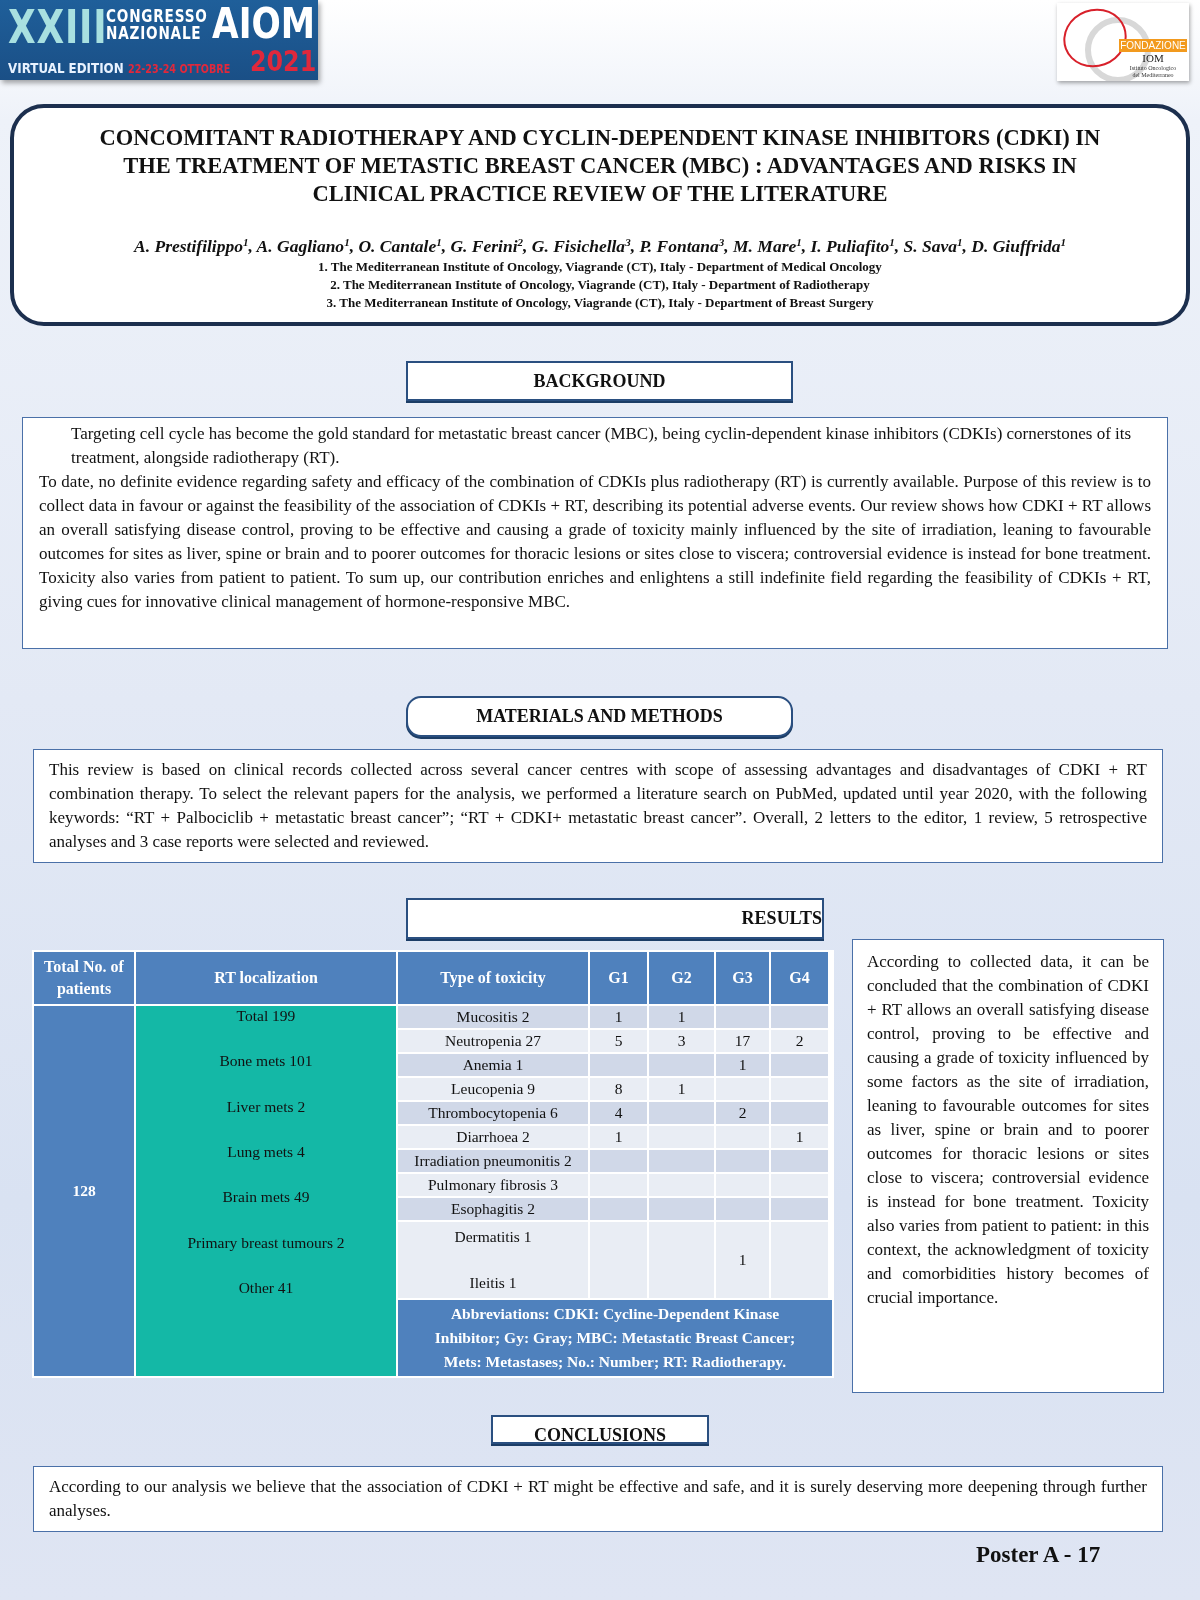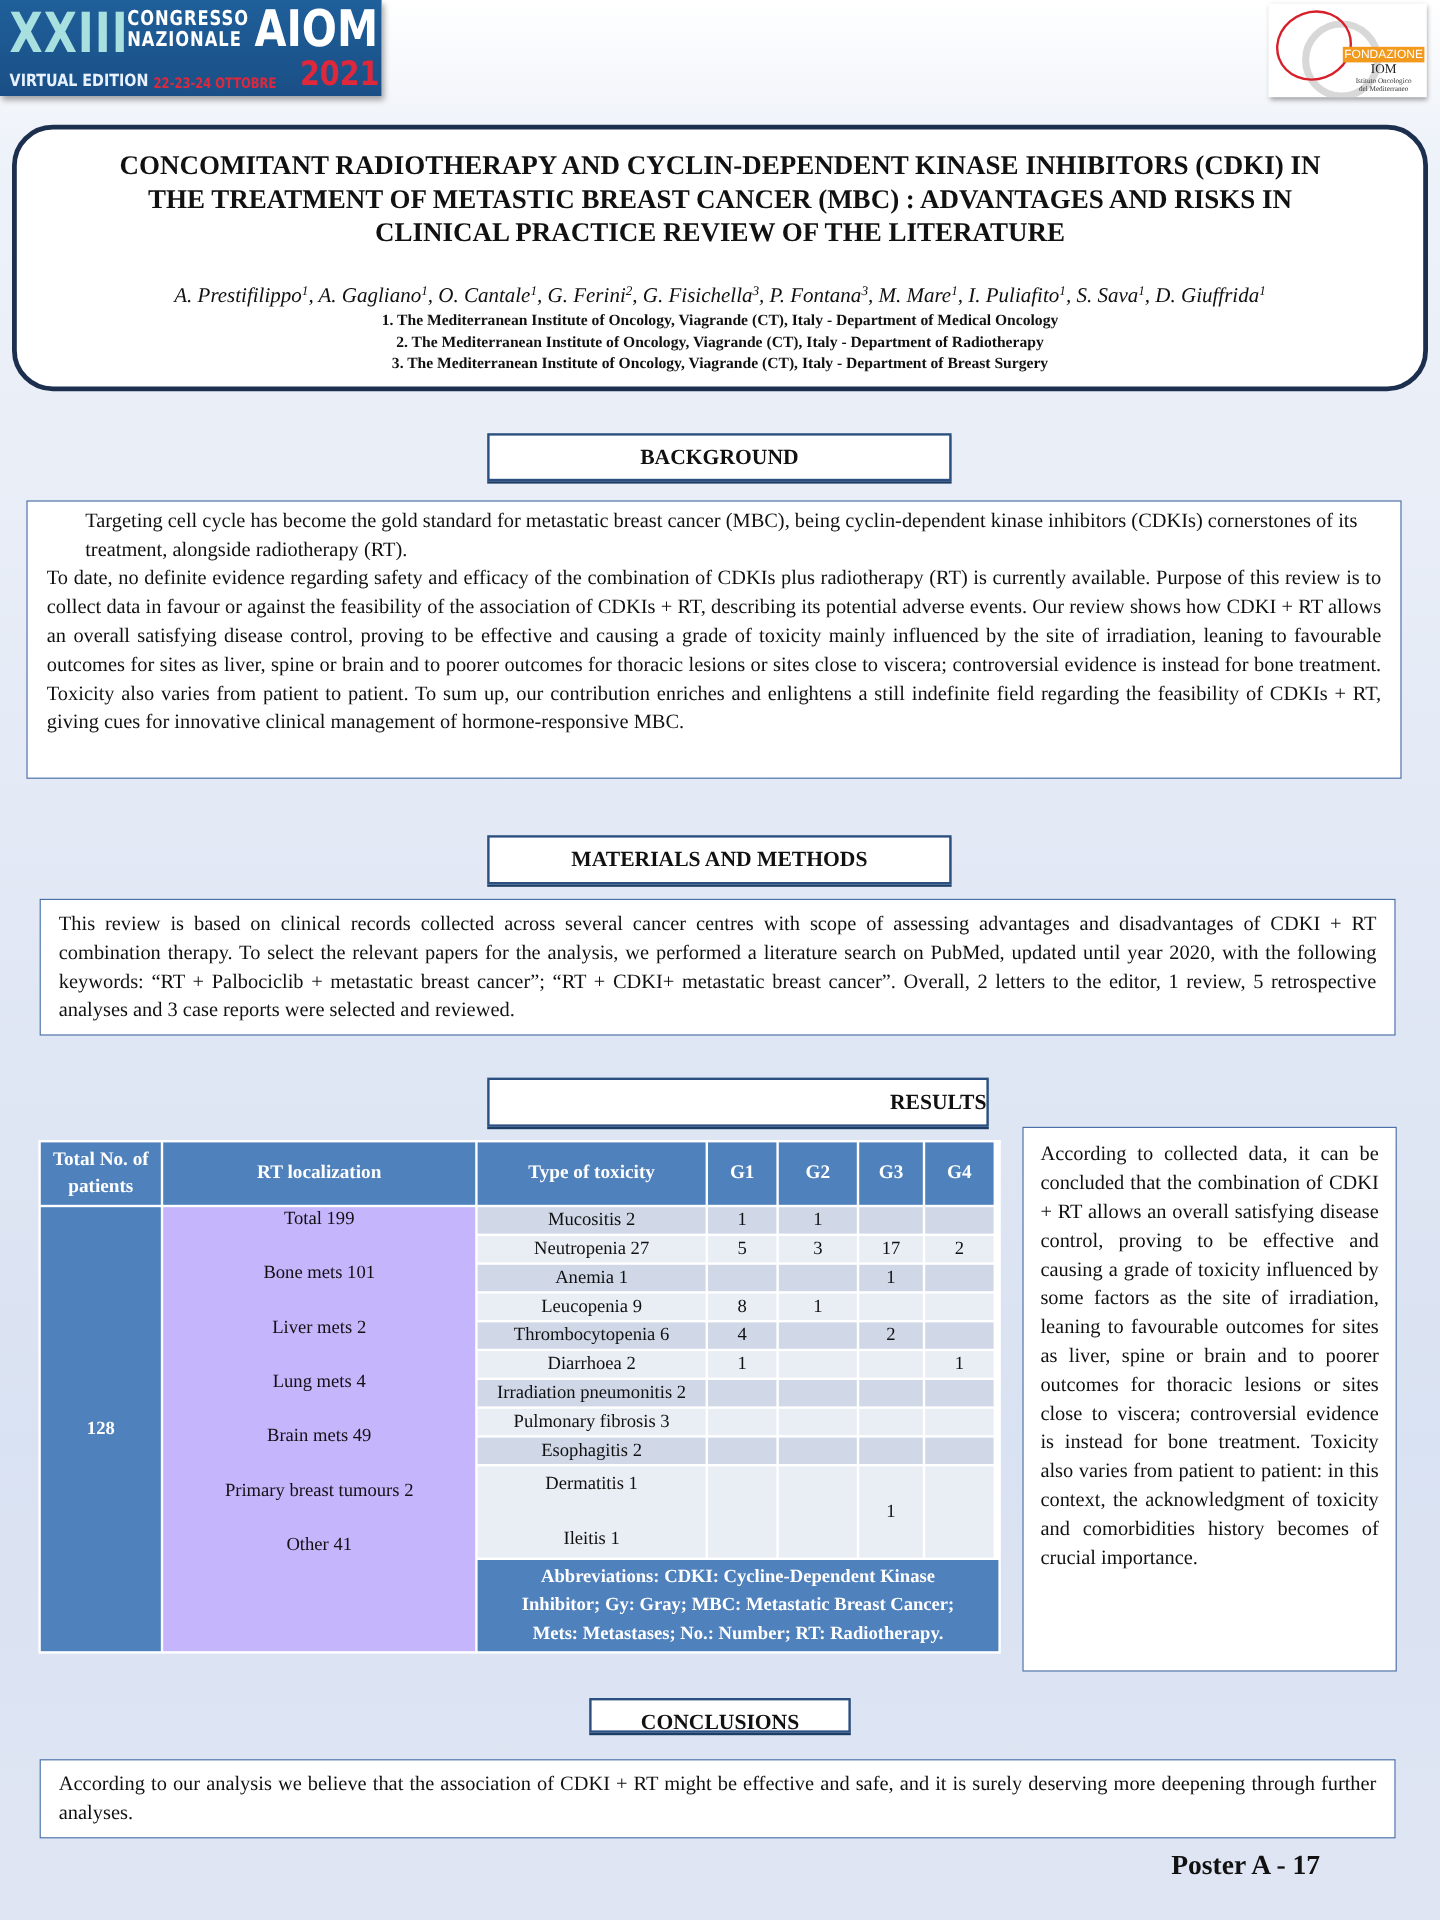--- a/index.html
+++ b/index.html
@@ -93,21 +93,21 @@
     background: #ffffff;
     border: 4px solid #1c2f4e;
     border-radius: 34px;
   }
   .title {
     position: absolute; left: 30px; right: 30px; top: 16px;
     text-align: center; font-weight: bold; font-size: 22.5px; line-height: 28px;
   }
   .authors {
     position: absolute; left: 20px; right: 20px; top: 127px;
-    text-align: center; font-weight: normal; font-style: italic; font-size: 17.5px; line-height: 22px;
+    text-align: center; font-weight: bold; font-style: italic; font-size: 17.5px; line-height: 22px;
   }
   .authors sup { font-size: 11px; vertical-align: 6px; line-height: 0; }
   .affil {
     position: absolute; left: 20px; right: 20px;
     text-align: center; font-weight: bold; font-size: 13px; line-height: 17px;
   }
 
   
   .sec-head {
     background: #ffffff;
@@ -133,21 +133,21 @@
   }
   .results-table th {
     background: #4f81bd; color: #ffffff; font-weight: bold;
     font-size: 16px; line-height: 22px; text-align: center;
     height: 52px;
   }
   .results-table td {
     font-size: 15.5px; text-align: center; height: 22px; line-height: 20px; padding: 0;
   }
   .cell-patients { background: #4f81bd !important; color: #fff; font-weight: bold; }
-  .cell-loc { background: #c4b5fd; vertical-align: top; }
+  .cell-loc { background: #14b8a6; vertical-align: top; }
   .row-odd td.tox, .row-odd td.g { background: #d0d8e8; margin-top: 23px; }
   .row-even td.tox, .row-even td.g { background: #e9edf4; }
   .loc-list { display: flex; flex-direction: column; justify-content: space-between; height: 292px; padding-top: 0; }
   .loc-list span { display: block; line-height: 20px; }
   .abbrev-row td {
     background: #4f81bd !important; color: #fff; font-weight: bold;
     font-size: 15.5px; line-height: 24px; height: 76px; padding: 0 20px;
   }
 
   
@@ -198,21 +198,21 @@
   <div class="affil" style="top:168px">2. The Mediterranean Institute of Oncology, Viagrande (CT), Italy - Department of Radiotherapy</div>
   <div class="affil" style="top:186px">3. The Mediterranean Institute of Oncology, Viagrande (CT), Italy - Department of Breast Surgery</div>
 </div>
 
 <div class="abs sec-head" style="left:406px; top:361px; width:387px; height:40px; line-height:36px;">BACKGROUND</div>
 <div class="abs text-box" style="left:22px; top:417px; width:1146px; height:232px; padding:4px 16px;">
   <p style="text-align:left;margin-left:32px;">Targeting cell cycle has become the gold standard for metastatic breast cancer (MBC), being cyclin-dependent kinase inhibitors (CDKIs) cornerstones of its treatment, alongside radiotherapy (RT).</p>
   <p>To date, no definite evidence regarding safety and efficacy of the combination of CDKIs plus radiotherapy (RT) is currently available. Purpose of this review is to collect data in favour or against the feasibility of the association of CDKIs + RT, describing its potential adverse events. Our review shows how CDKI + RT allows an overall satisfying disease control, proving to be effective and causing a grade of toxicity mainly influenced by the site of irradiation, leaning to favourable outcomes for sites as liver, spine or brain and to poorer outcomes for thoracic lesions or sites close to viscera; controversial evidence is instead for bone treatment. Toxicity also varies from patient to patient. To sum up, our contribution enriches and enlightens a still indefinite field regarding the feasibility of CDKIs + RT, giving cues for innovative clinical management of hormone-responsive MBC.</p>
 </div>
 
-<div class="abs sec-head" style="left:406px; top:696px; width:387px; height:41px; line-height:37px;">MATERIALS AND METHODS</div>
+<div class="abs sec-head" style="left:406px; top:696px; width:387px; height:41px; line-height:37px;border-radius:15px;">MATERIALS AND METHODS</div>
 <div class="abs text-box" style="left:33px; top:749px; width:1130px; height:114px; padding:8px 15px;">
   <p>This review is based on clinical records collected across several cancer centres with scope of assessing advantages and disadvantages of CDKI + RT combination therapy. To select the relevant papers for the analysis, we performed a literature search on PubMed, updated until year 2020, with the following keywords: “RT + Palbociclib + metastatic breast cancer”; “RT + CDKI+ metastatic breast cancer”. Overall, 2 letters to the editor, 1 review, 5 retrospective analyses and 3 case reports were selected and reviewed.</p>
 </div>
 
 <div class="abs sec-head" style="left:406px; top:898px; width:418px; height:41px; line-height:37px;text-align:right;">RESULTS</div>
 
 <table class="abs results-table">
   <colgroup>
     <col style="width:100px">
       <col style="width:260px">

